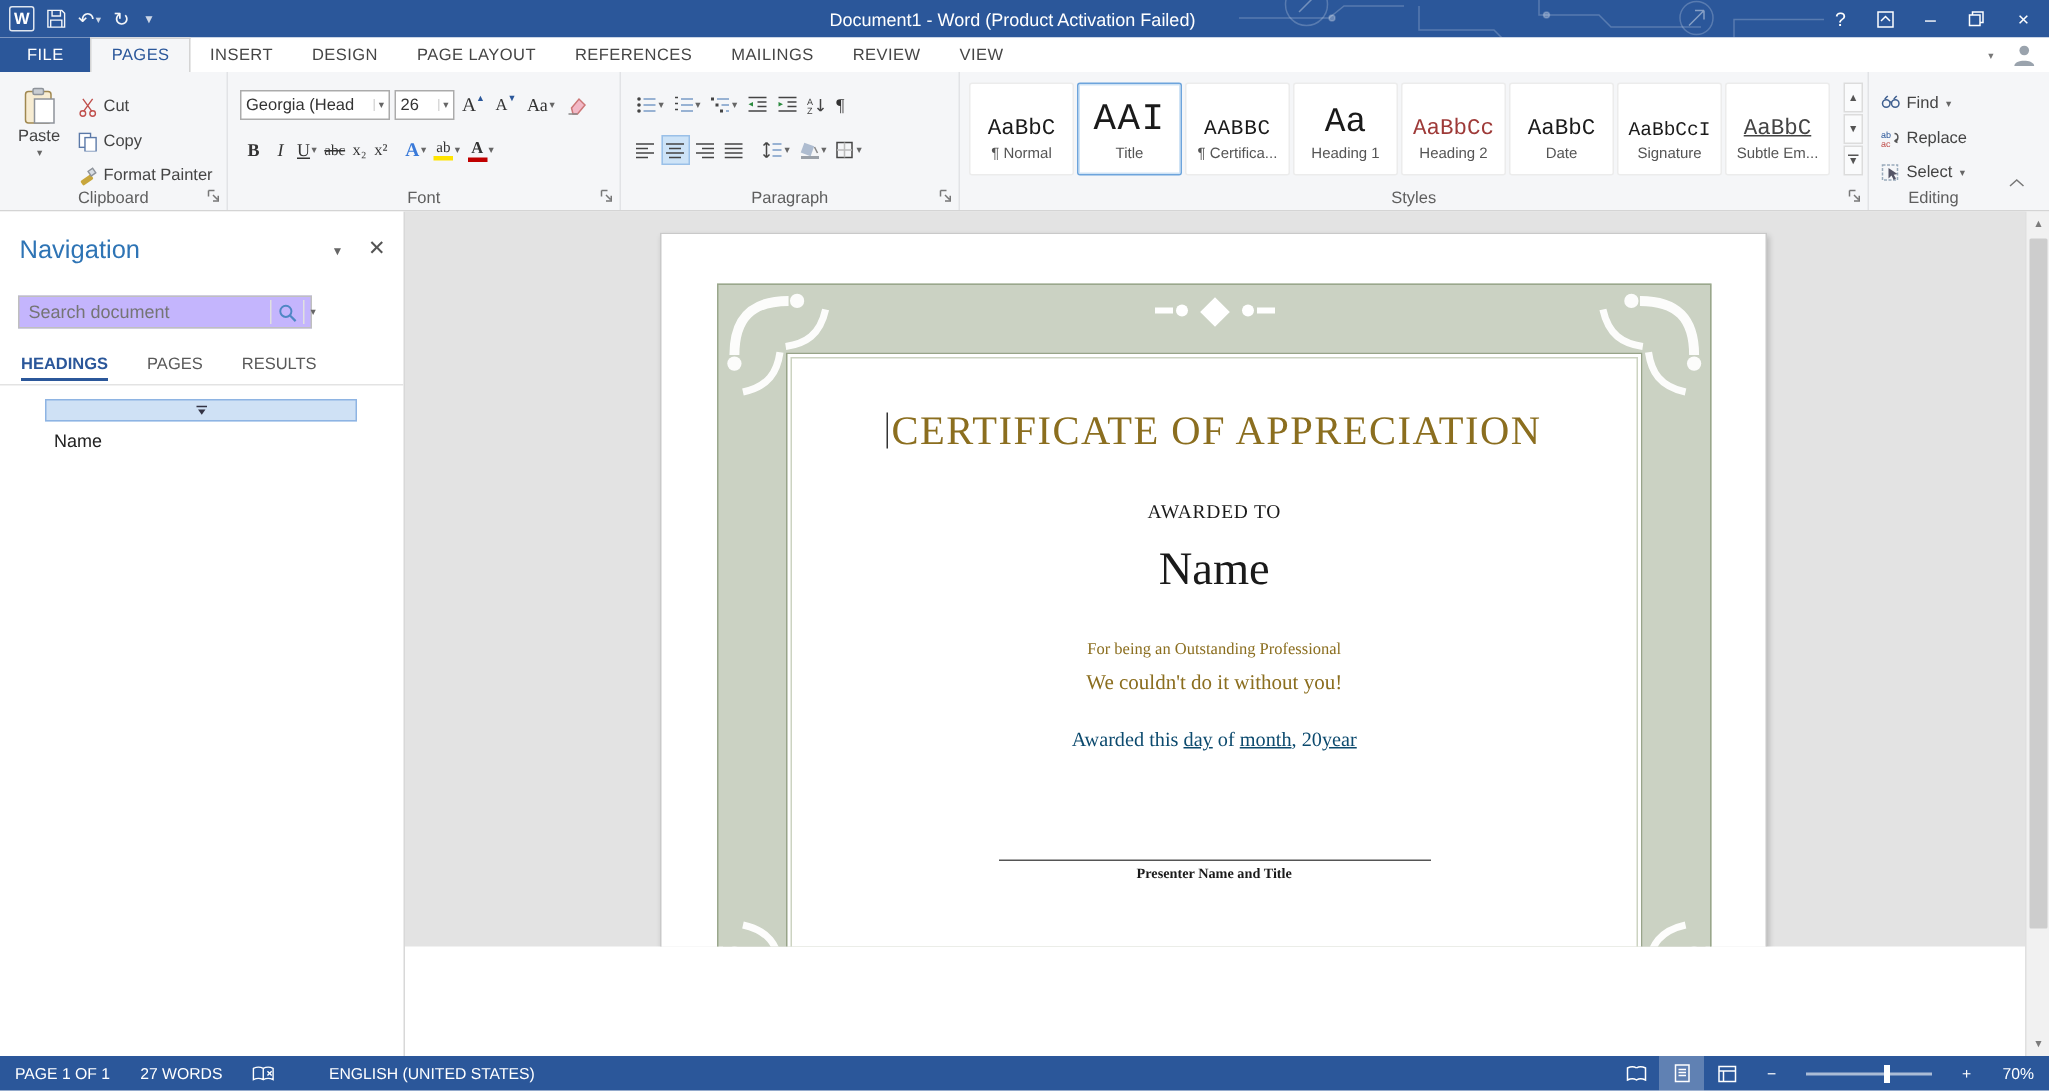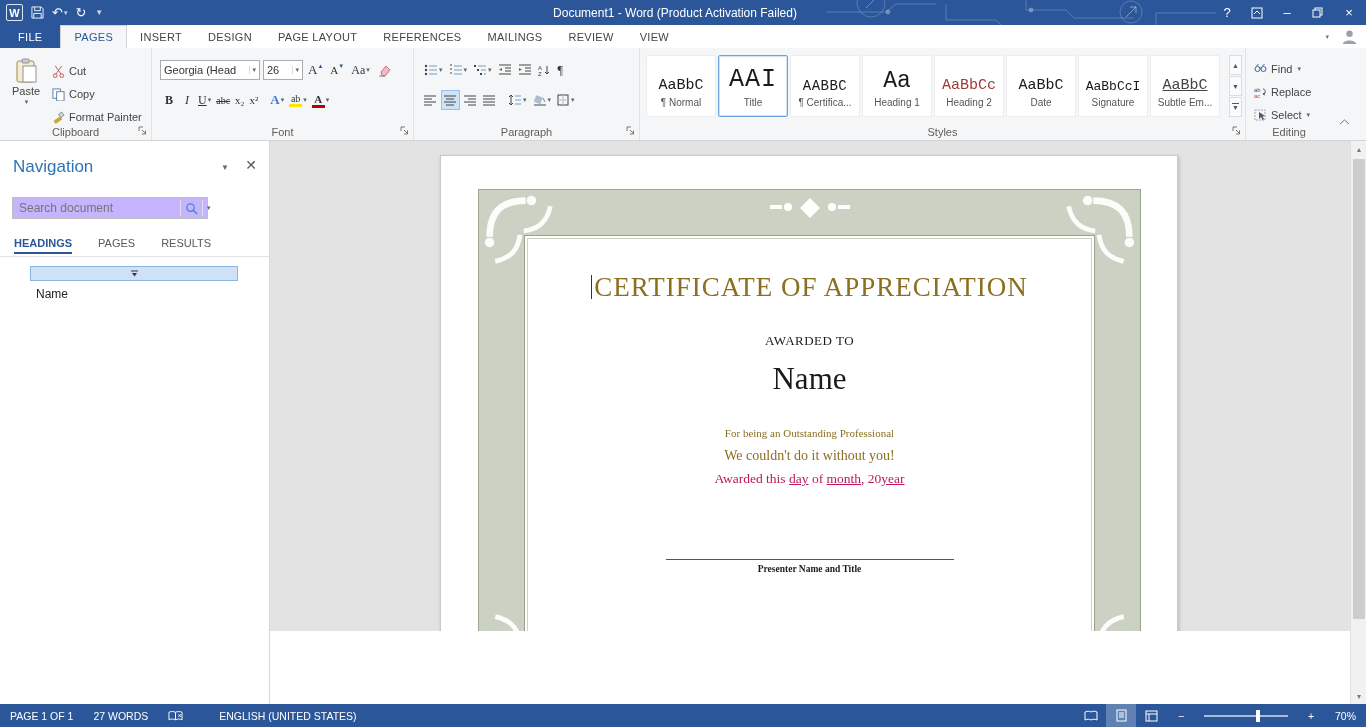--- a/index.html
+++ b/index.html
@@ -81,21 +81,21 @@
 .orn.bl{left:0;bottom:0;transform:scaleY(-1)}.orn.br{right:0;bottom:0;transform:scale(-1,-1)}
 .orn-c{position:absolute;left:50%;transform:translateX(-50%);width:84px;height:30px}
 .orn-c.top{top:4px}.orn-c.bot{bottom:4px;transform:translateX(-50%) scaleY(-1)}
 .cert-content{position:absolute;inset:44px 44px;text-align:center;font-family:"Liberation Serif","DejaVu Serif",serif}
 .cert-title{margin-top:38px;font-size:27px;letter-spacing:1px;color:#8b6e1f}
 .caret{display:inline-block;width:1px;height:24px;background:#333;vertical-align:-3px;margin-right:2px}
 .cert-awarded{margin-top:30px;font-size:13px;letter-spacing:.5px;color:#1a1a1a}
 .cert-name{margin-top:12px;font-size:31px;color:#1a1a1a}
 .cert-sub1{margin-top:30px;font-size:11px;color:#8b6e1f}
 .cert-sub2{margin-top:9px;font-size:14px;color:#8b6e1f}
-.cert-date{margin-top:7px;font-size:13.5px;color:#be185d}
+.cert-date{margin-top:21px;font-size:13.5px;color:#0c4a6e}
 .cert-date .u{text-decoration:underline}
 .sigline{width:288px;border-top:1px solid #555;margin:72px auto 0}
 .presenter{margin-top:4px;font-size:9.5px;font-weight:bold;color:#1a1a1a}
 
 .vscroll{position:absolute;right:0;top:0;width:16px;height:563px;background:#f1f1f1;border-left:1px solid #e0e0e0}
 .vs-arrow{position:absolute;left:0;width:16px;height:16px;display:flex;align-items:center;justify-content:center;font-size:7px;color:#7b7b7b}
 .vs-thumb{position:absolute;left:2px;top:18px;width:12px;height:460px;background:#cdcdcd;border-radius:1px}
 
 .statusbar{position:absolute;left:0;top:704px;width:1366px;height:23px;background:#2b579a;color:#fff;font-size:10.5px;display:flex;align-items:center}
 .sb-item{padding:0 10px;display:flex;align-items:center;gap:5px;height:23px}

